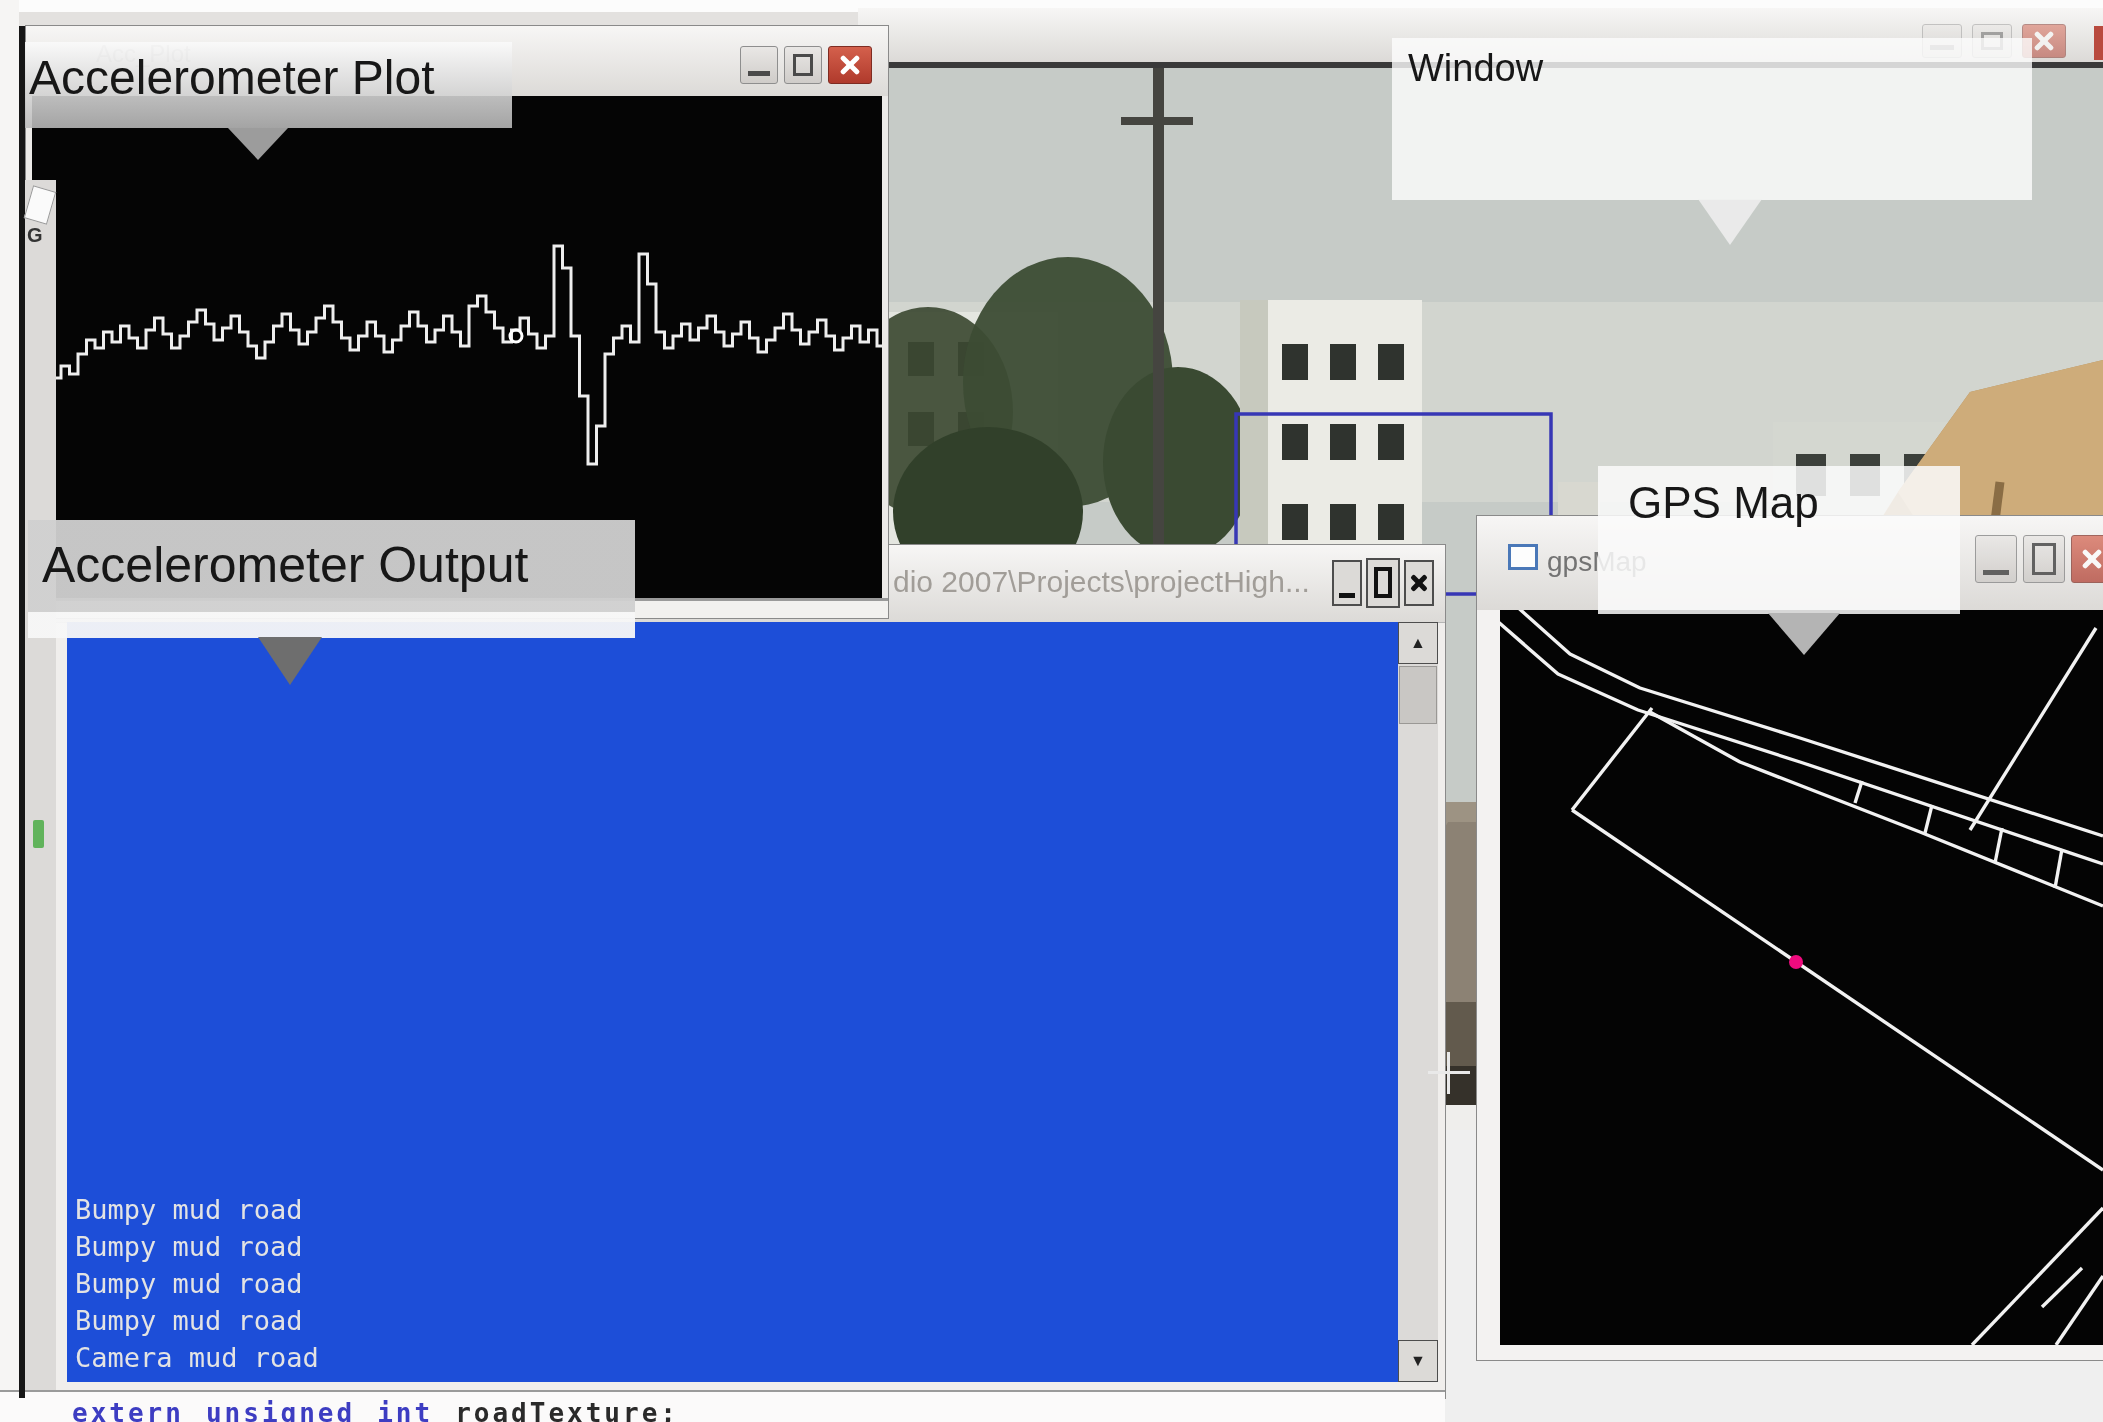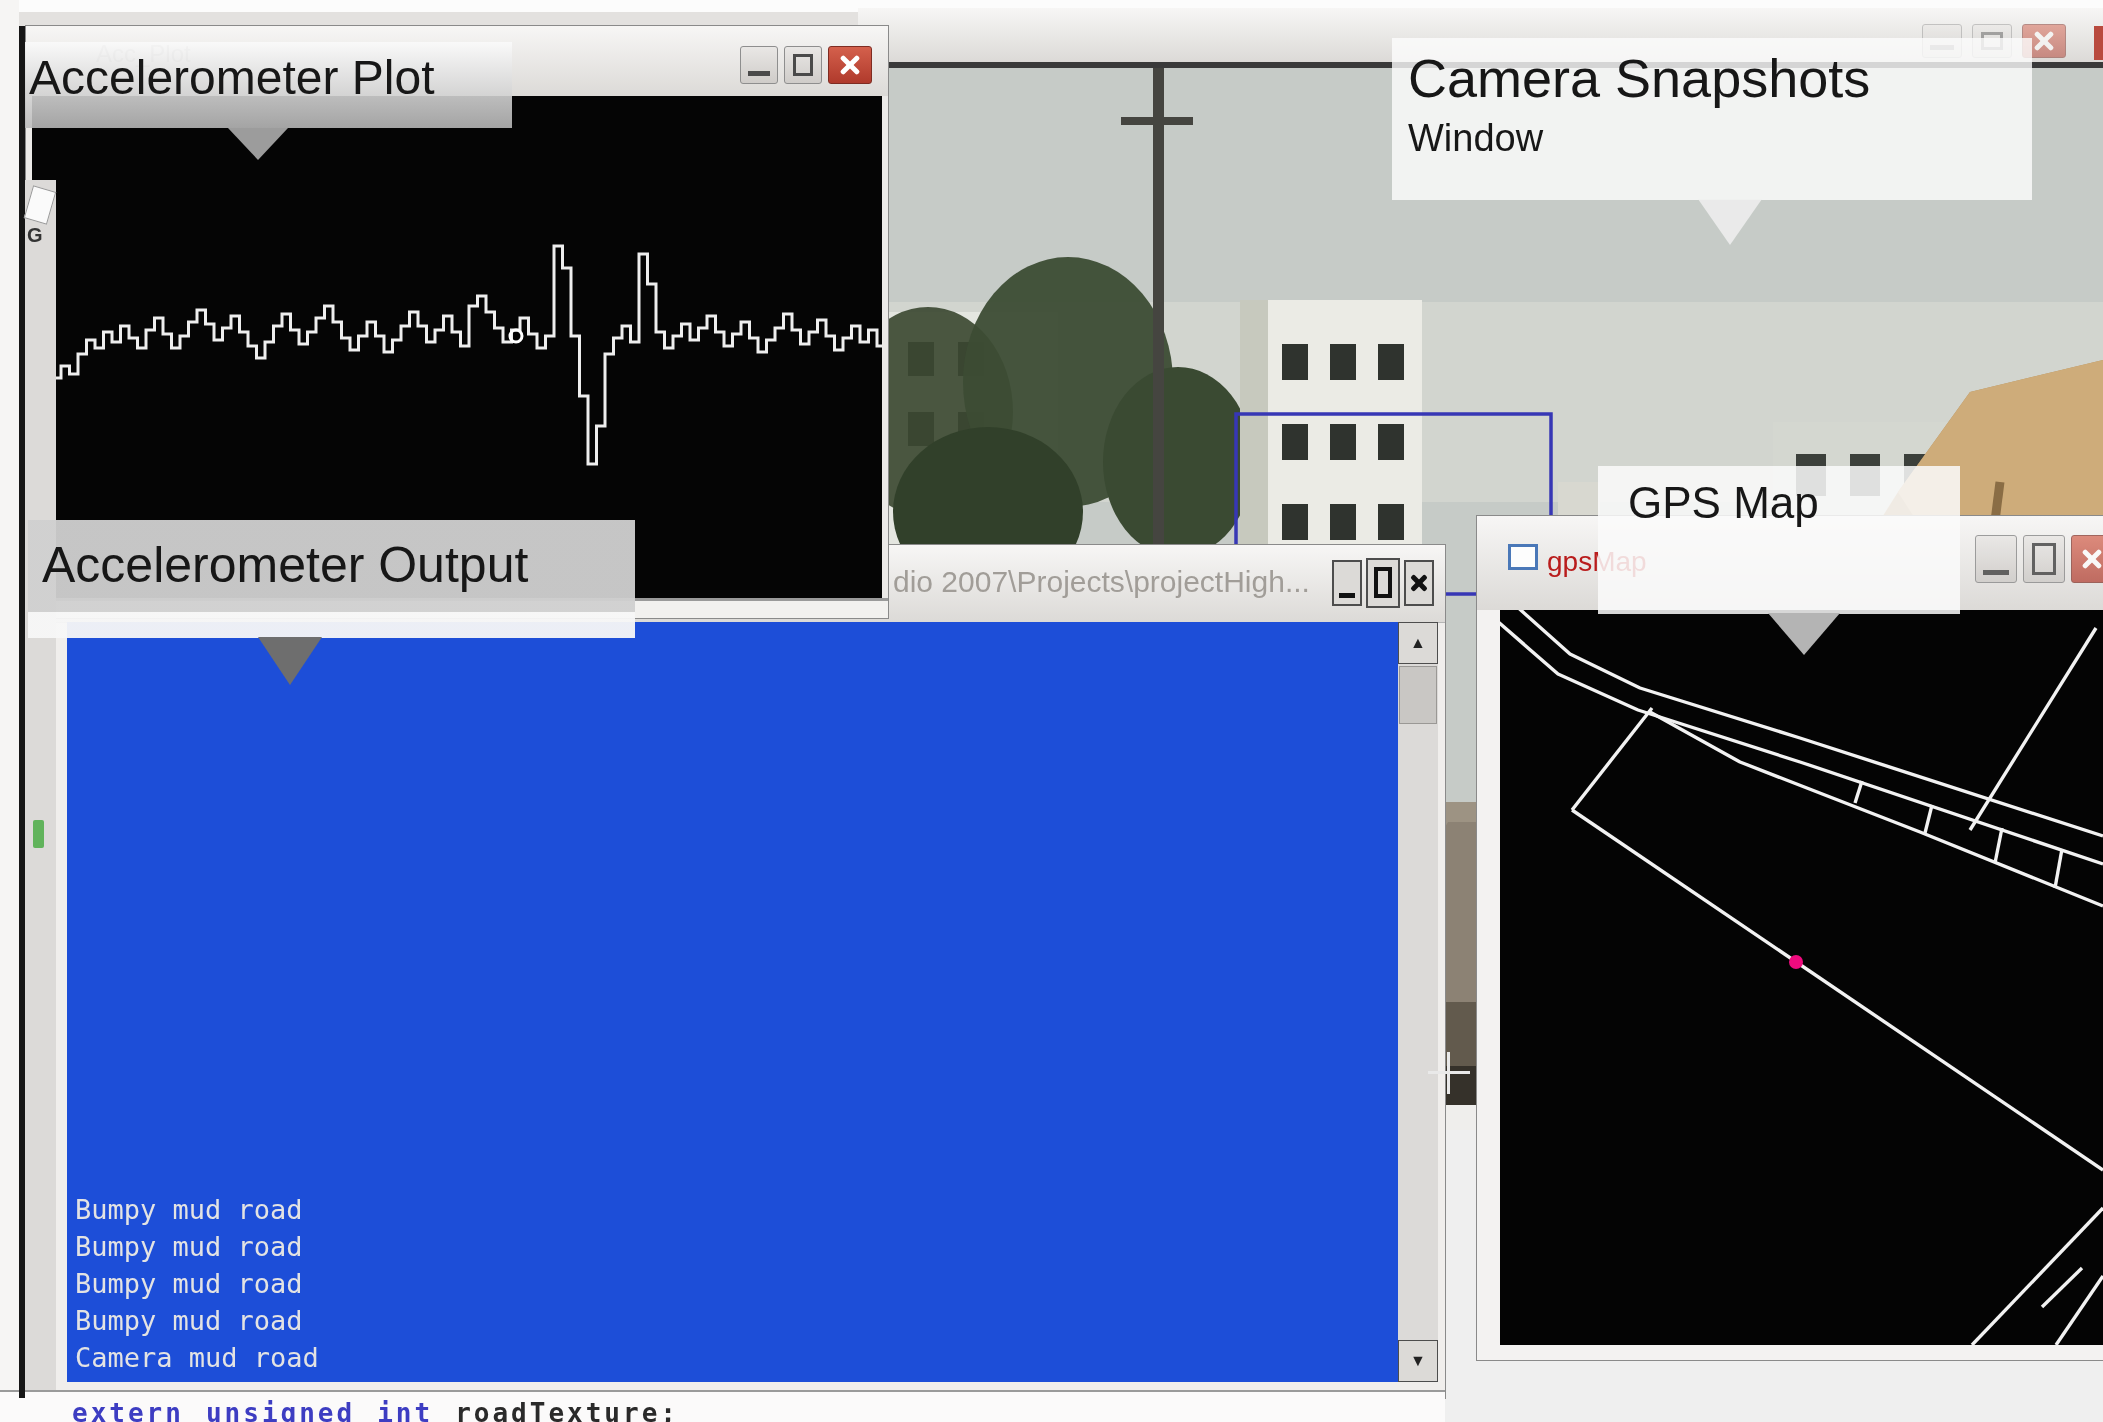--- a/index.html
+++ b/index.html
@@ -183,21 +183,21 @@
         <path id="wave-path" fill="none" stroke="#eeeeee" stroke-width="3" d="M 12 300 L 20.5 300 L 20.5 282 L 29 282 L 29 270 L 37.5 270 L 37.5 278 L 46 278 L 46 258 L 54.5 258 L 54.5 244 L 63 244 L 63 252 L 71.5 252 L 71.5 236 L 80 236 L 80 246 L 88.5 246 L 88.5 230 L 97 230 L 97 242 L 105.5 242 L 105.5 252 L 114 252 L 114 234 L 122.5 234 L 122.5 222 L 131 222 L 131 238 L 139.5 238 L 139.5 252 L 148 252 L 148 240 L 156.5 240 L 156.5 226 L 165 226 L 165 214 L 173.5 214 L 173.5 228 L 182 228 L 182 244 L 190.5 244 L 190.5 232 L 199 232 L 199 220 L 207.5 220 L 207.5 236 L 216 236 L 216 250 L 224.5 250 L 224.5 262 L 233 262 L 233 246 L 241.5 246 L 241.5 230 L 250 230 L 250 218 L 258.5 218 L 258.5 234 L 267 234 L 267 248 L 275.5 248 L 275.5 236 L 284 236 L 284 222 L 292.5 222 L 292.5 210 L 301 210 L 301 226 L 309.5 226 L 309.5 242 L 318 242 L 318 254 L 326.5 254 L 326.5 240 L 335 240 L 335 226 L 343.5 226 L 343.5 240 L 352 240 L 352 256 L 360.5 256 L 360.5 244 L 369 244 L 369 230 L 377.5 230 L 377.5 216 L 386 216 L 386 230 L 394.5 230 L 394.5 246 L 403 246 L 403 234 L 411.5 234 L 411.5 220 L 420 220 L 420 236 L 428.5 236 L 428.5 250 L 437 250 L 437 210 L 445.5 210 L 445.5 200 L 454 200 L 454 216 L 462.5 216 L 462.5 232 L 471 232 L 471 246 L 479.5 246 L 479.5 234 L 488 234 L 488 222 L 496.5 222 L 496.5 238 L 505 238 L 505 252 L 513.5 252 L 513.5 240 L 522 240 L 522 150 L 530.5 150 L 530.5 172 L 539 172 L 539 240 L 547.5 240 L 547.5 300 L 556 300 L 556 368 L 564.5 368 L 564.5 330 L 573 330 L 573 258 L 581.5 258 L 581.5 242 L 590 242 L 590 230 L 598.5 230 L 598.5 246 L 607 246 L 607 158 L 615.5 158 L 615.5 188 L 624 188 L 624 236 L 632.5 236 L 632.5 252 L 641 252 L 641 240 L 649.5 240 L 649.5 228 L 658 228 L 658 244 L 666.5 244 L 666.5 232 L 675 232 L 675 220 L 683.5 220 L 683.5 236 L 692 236 L 692 250 L 700.5 250 L 700.5 238 L 709 238 L 709 226 L 717.5 226 L 717.5 242 L 726 242 L 726 256 L 734.5 256 L 734.5 244 L 743 244 L 743 232 L 751.5 232 L 751.5 218 L 760 218 L 760 234 L 768.5 234 L 768.5 248 L 777 248 L 777 236 L 785.5 236 L 785.5 224 L 794 224 L 794 240 L 802.5 240 L 802.5 254 L 811 254 L 811 242 L 819.5 242 L 819.5 230 L 828 230 L 828 246 L 836.5 246 L 836.5 234 L 845 234 L 845 250 L 853.5 250 L 853.5 262"></path>
         <circle id="wave-dot" r="6" fill="none" stroke="#ffffff" stroke-width="3" cx="484" cy="240"></circle>
       </svg>
     </div>
     <div class="abs" style="left:0;top:572px;width:862px;height:20px;background:#f2f1ef;border-top:3px solid #9a9a9a;box-sizing:border-box;"></div>
   </div>
 
   <div class="abs winframe" style="left:1477px;top:516px;width:626px;height:844px;background:#f3f2f1;z-index:5;">
     <div class="abs titlebar" style="left:0;top:0;width:626px;height:94px;"></div>
     <div class="abs" style="left:31px;top:28px;width:30px;height:26px;background:#fdfdfd;border:3px solid #4a78b8;box-sizing:border-box;"></div>
-    <div class="abs" style="left:70px;top:30px;font-size:28px;color:#b91c1c;">gpsMap</div>
+    <div class="abs" style="left:70px;top:30px;font-size:28px;color:#737373;">gpsMap</div>
     <div class="abs btn" style="left:498px;top:19px;width:42px;height:48px;opacity:.85;">
         <div class="dash"></div>
       </div>
     <div class="abs btn" style="left:546px;top:19px;width:42px;height:48px;opacity:.85;">
         <div class="sq"></div>
       </div>
     <div class="abs btn red" style="left:594px;top:19px;width:42px;height:48px;opacity:.7;">
         <div class="xbar a"></div>
         <div class="xbar b"></div>
       </div>
@@ -231,21 +231,20 @@
     <div style="padding:8px 0 0 4px;font-size:48px;">Accelerometer Plot</div>
   </div>
   <div class="abs tail" style="left:228px;top:128px;border-top:32px solid #9c9c9c;z-index:9;"></div>
 
   <div class="abs callout" style="left:28px;top:520px;width:607px;height:118px;z-index:9;background:linear-gradient(rgba(208,208,208,.95) 78%,rgba(247,247,247,.95) 78%);">
     <div style="padding:16px 0 0 14px;font-size:50px;">Accelerometer Output</div>
   </div>
   <div class="abs tail" style="left:258px;top:637px;border-top:48px solid #6e6e6e;border-left-width:32px;border-right-width:32px;z-index:9;"></div>
 
   <div class="abs callout" style="left:1392px;top:38px;width:640px;height:162px;z-index:9;background:rgba(252,252,252,.8);">
-    <div style="padding:10px 0 0 16px;font-size:54px;line-height:60px;">Camera Snapshots</div>
     <div style="padding:0 0 0 16px;font-size:38px;line-height:60px;">Window</div>
   </div>
   <div class="abs tail" style="left:1698px;top:199px;border-top:46px solid rgba(240,240,240,.85);border-left-width:32px;border-right-width:32px;z-index:9;"></div>
 
   <div class="abs callout" style="left:1598px;top:466px;width:362px;height:148px;z-index:9;background:rgba(250,250,250,.86);">
     <div style="padding:12px 0 0 30px;font-size:44px;">GPS Map</div>
   </div>
   <div class="abs tail" style="left:1768px;top:613px;border-top:42px solid #b4b4b4;border-left-width:36px;border-right-width:36px;z-index:9;"></div>
 
   <div class="abs" style="left:1428px;top:1052px;width:42px;height:42px;z-index:10;">

